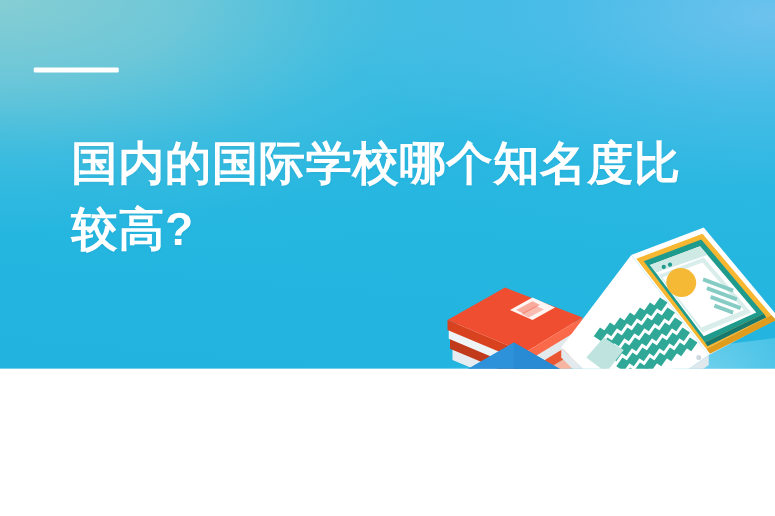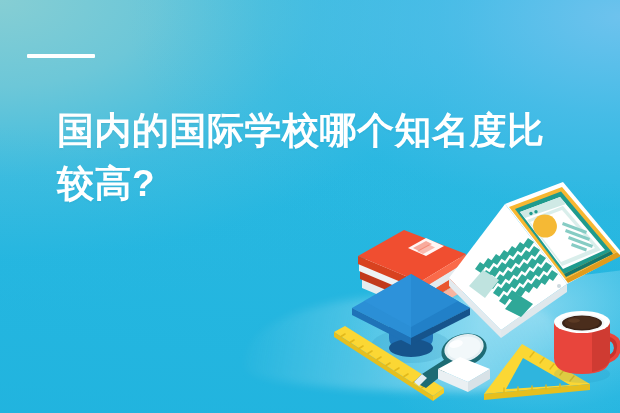--- a/index.html
+++ b/index.html
@@ -4,21 +4,21 @@
 <title>Banner</title>
 <style>
   html, body {
     margin: 0;
     padding: 0;
     background: #ffffff;
   }
   #banner {
     position: relative;
     width: 620px;
-    height: 413px;
+    height: 295px;
     overflow: hidden;
     font-family: "Liberation Sans", "DejaVu Sans", sans-serif;
   }
   
   .bg-base {
     position: absolute;
     inset: 0;
     background: #27b7e0;
   }
   .bg-tealwash {

